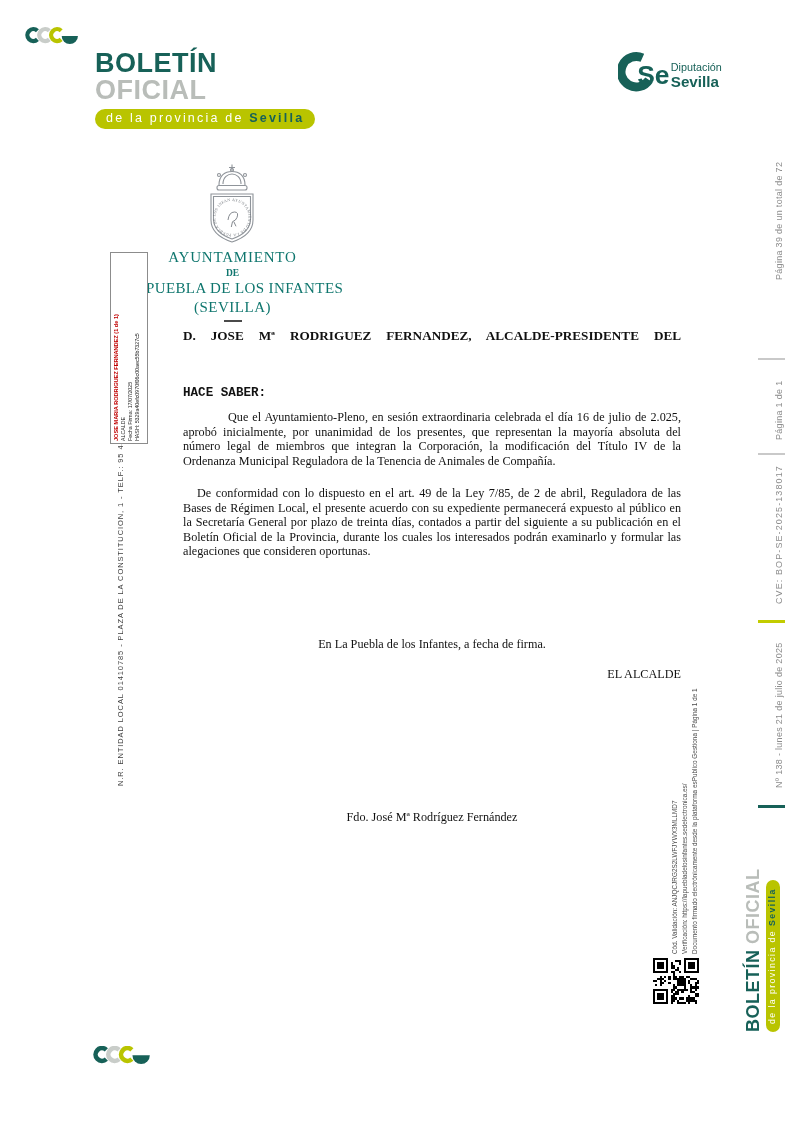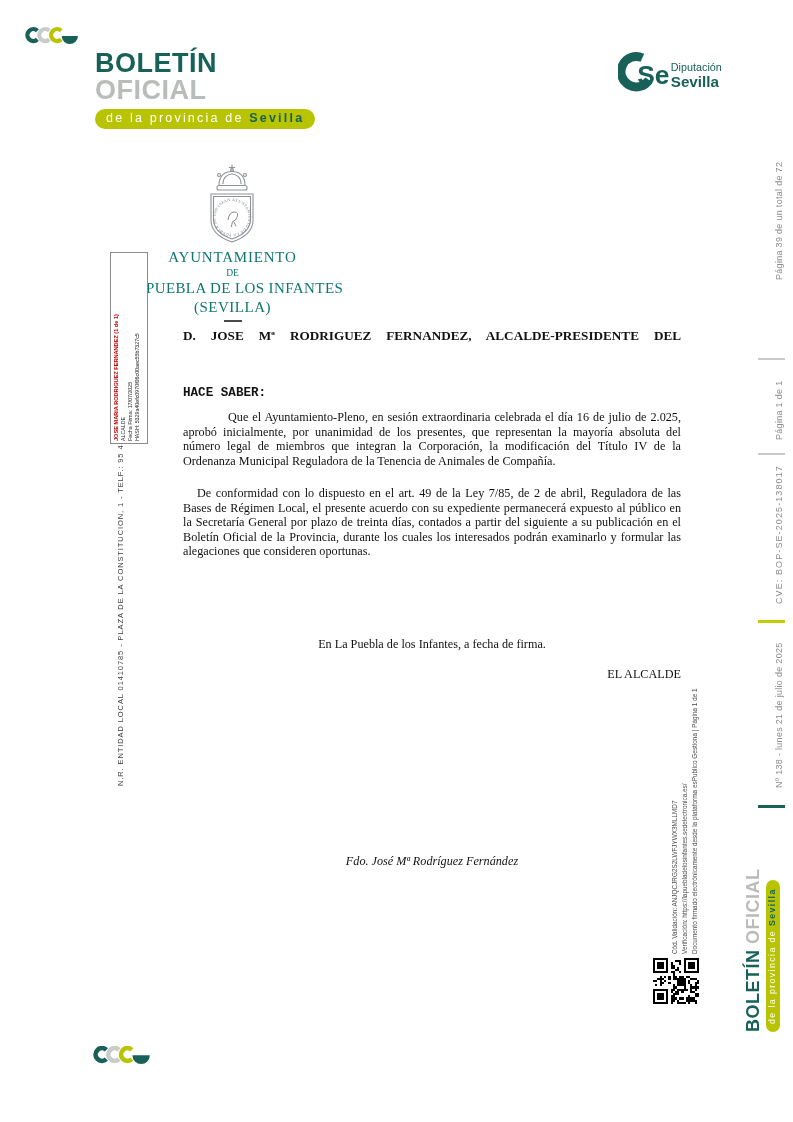--- a/index.html
+++ b/index.html
@@ -26,21 +26,21 @@
   }
   .brand-pill .p1 { color:#ffffff; }
   .brand-pill .p2 { color:#176158; font-weight:bold; }
 
   .dipu { position:absolute; left:618px; top:50px; width:120px; height:52px; }
 
   
   .crest { position:absolute; left:192px; top:162px; width:80px; height:88px; }
   .muni { position:absolute; left:110px; top:249px; width:245px; text-align:center; color:#0f766e; }
   .muni .m1 { font-size:15px; letter-spacing:0.8px; }
-  .muni .m2 { font-size:9.5px; margin-top:2px; }
+  .muni .m2 { font-size:9.5px; margin-top:2px;font-weight:bold; }
   .muni .m3 { font-size:15px; letter-spacing:0.4px; margin-top:2px; white-space:nowrap; }
   .muni .m4 { font-size:15px; margin-top:2px; letter-spacing:0.5px; }
   .muni .dash { width:18px; height:2px; background:#4a4a4a; margin:4px auto 0 auto; }
 
   
   .entity-line {
     position:absolute; left:116px; top:258px; height:528px;
     writing-mode:vertical-rl; transform:rotate(180deg); white-space:nowrap;
     font-family:"Liberation Sans", sans-serif; font-size:7.5px; letter-spacing:0.9px; color:#3f3f3f;
   }
@@ -56,21 +56,21 @@
   
   .doc { position:absolute; left:183px; width:498px; font-size:12.2px; line-height:14.6px; }
   .heading { top:328px; font-weight:bold; font-size:13.2px; line-height:15.5px; }
   .heading .l1 { text-align:justify; text-align-last:justify; }
   .saber { top:386px; font-weight:bold; font-size:12.6px;font-family:Liberation Mono, monospace; }
   .p1 { top:410px; text-align:justify; text-indent:45px; }
   .p2 { top:486px; text-align:justify; text-indent:14px; }
   .p3 { top:576px; text-align:justify; text-indent:45px; }
   .place { top:637px; text-align:center; }
   .role { top:667px; text-align:right; }
-  .fdo { top:854px; text-align:center;font-style:italic; }
+  .fdo { top:810px; text-align:center; }
 
   
   .vtext {
     position:absolute; right:9px; writing-mode:vertical-rl; transform:rotate(180deg);
     white-space:nowrap; font-family:"Liberation Sans", sans-serif; color:#8c8c8c;
     font-size:9px; letter-spacing:0.3px;
   }
   .vt-page-total { top:172px; height:108px; }
   .vt-page-doc   { top:372px; height:68px; }
   .vt-cve        { top:476px; height:128px; letter-spacing:1.1px; }

